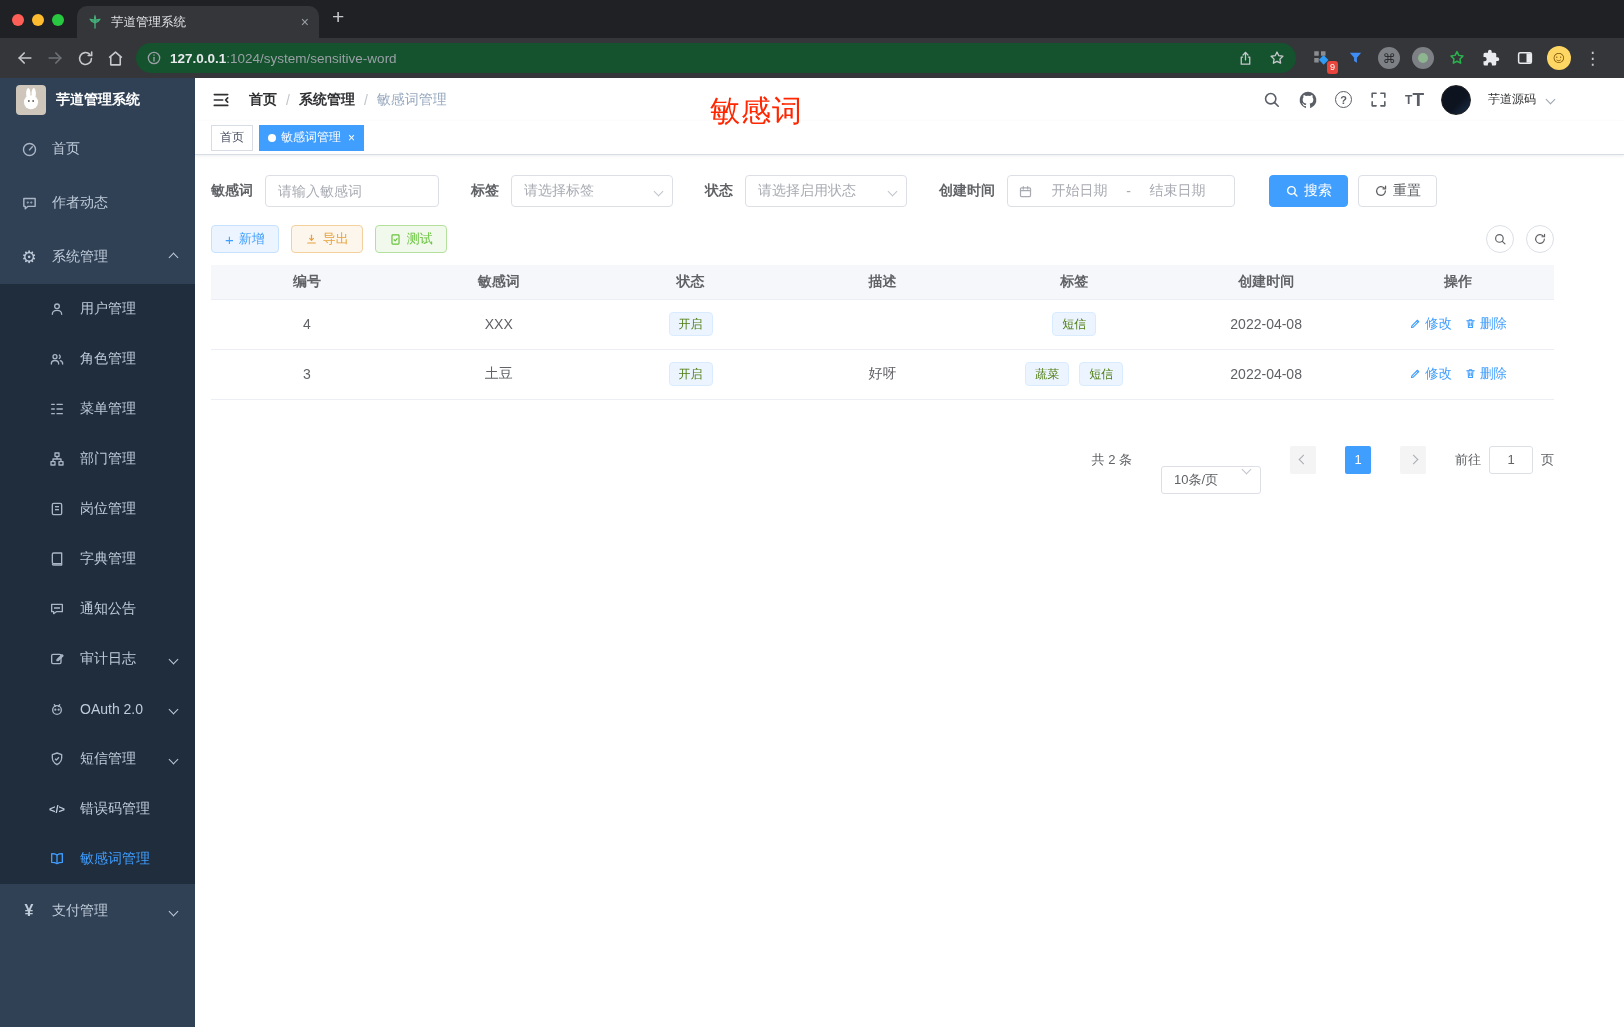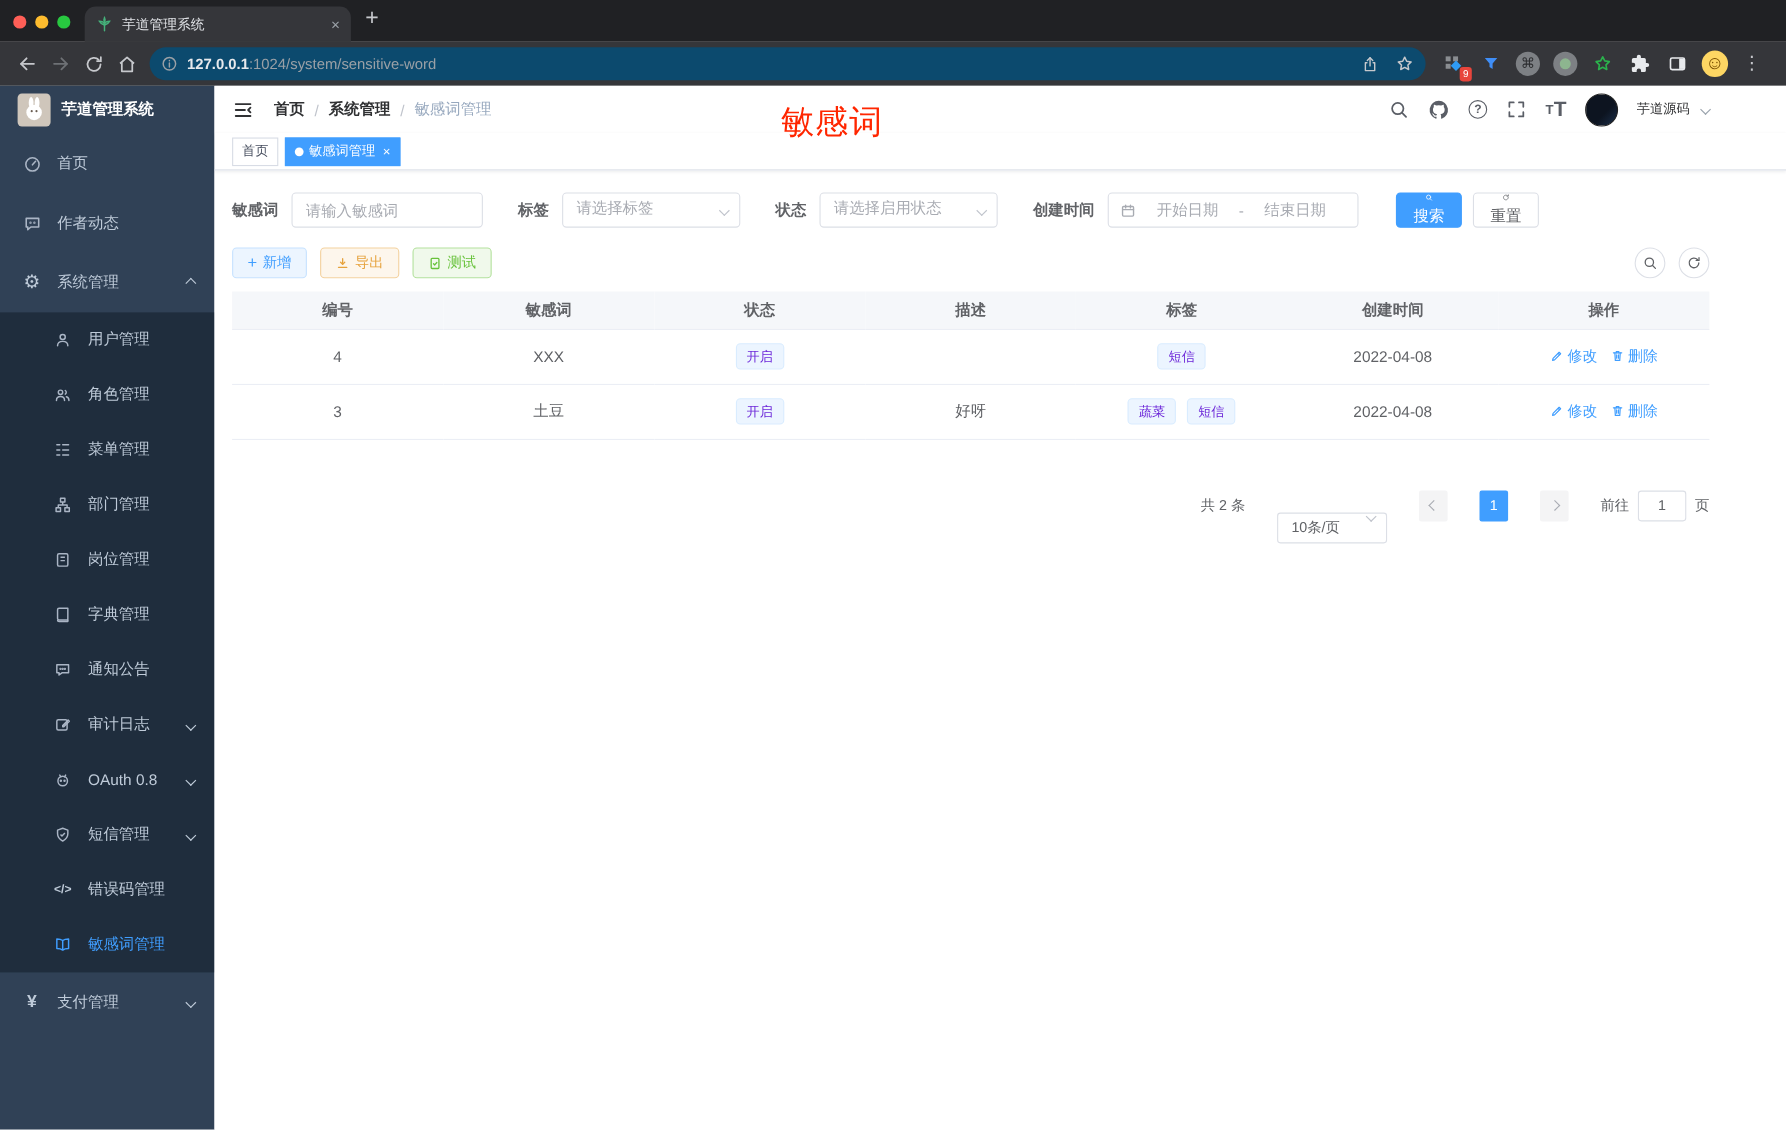--- a/index.html
+++ b/index.html
@@ -13,21 +13,21 @@
   .traffic span { width:12px; height:12px; border-radius:50%; display:block; }
   .tl-red { background:#ff5f57; } .tl-yellow { background:#febc2e; } .tl-green { background:#28c840; }
   .btab { position:absolute; left:77px; top:6px; width:242px; height:32px; background:#35363a; border-radius:10px 10px 0 0; display:flex; align-items:center; padding:0 10px; color:#dfe1e5; font-size:12.5px; gap:8px; }
   .btab-title { flex:1; white-space:nowrap; overflow:hidden; }
   .btab-close { color:#9aa0a6; font-size:14px; cursor:pointer; }
   .newtab { position:absolute; left:332px; top:5px; color:#c6c8cc; font-size:21px; font-weight:300; }
 
   .btoolbar { position:absolute; top:38px; left:0; width:1624px; height:40px; background:#35363a; display:flex; align-items:center; padding:0 10px; color:#c6c8cc; }
   .nav-ic { width:30px; height:30px; display:flex; align-items:center; justify-content:center; color:#c6c8cc; }
   .nav-ic.dim { color:#6e7175; }
-  .addr { height:30px; flex:1; max-width:1160px; margin-left:6px; background:#0c4a6e; border-radius:15px; display:flex; align-items:center; padding:0 4px 0 10px; color:#9aa0a6; font-size:13.5px; }
+  .addr { height:30px; flex:1; max-width:1160px; margin-left:6px; background:#14532d; border-radius:15px; display:flex; align-items:center; padding:0 4px 0 10px; color:#9aa0a6; font-size:13.5px; }
   .addr .host { color:#e8eaed; font-weight:bold; }
   .addr-right { margin-left:auto; display:flex; align-items:center; gap:2px; }
   .ext-row { display:flex; align-items:center; gap:8px; margin-left:12px; }
   .ext { width:26px; height:26px; display:flex; align-items:center; justify-content:center; position:relative; color:#c6c8cc; }
   .badge9 { position:absolute; right:-4px; bottom:-3px; background:#e8453c; color:#fff; font-size:9px; line-height:1; padding:2px 3px; border-radius:3px; }
   .circ-gray { width:22px; height:22px; border-radius:50%; background:#7d8084; color:#2c2d30; display:flex; align-items:center; justify-content:center; font-size:13px; }
   .greendot { width:10px; height:10px; border-radius:50%; background:#8db58f; }
   .smiley { width:24px; height:24px; border-radius:50%; background:#fdd663; color:#7a4f01; display:flex; align-items:center; justify-content:center; font-size:17px; }
   .dots { font-size:17px; color:#c6c8cc; letter-spacing:0; margin-left:4px; }
 
@@ -82,40 +82,40 @@
   .fgroup { display:flex; align-items:center; margin-right:32px; }
   .flabel { color:#606266; font-weight:600; margin-right:12px; white-space:nowrap; }
   .inp-wrap { position:relative; display:flex; align-items:center; }
   .inp { height:32px; border:1px solid #dcdfe6; border-radius:4px; padding:0 12px; font-size:14px; color:#606266; outline:none; background:#fff; font-family:inherit; }
   .inp::placeholder { color:#a8abb2; }
   .w-kw { width:174px; }
   .w-sel { width:162px; padding-right:28px;font-family:Liberation Serif, serif; }
   .sel-arrow { position:absolute; right:11px; color:#c0c4cc; pointer-events:none; }
   .date-box { width:228px; height:32px; border:1px solid #dcdfe6; border-radius:4px; display:flex; align-items:center; padding:0 10px; color:#a8abb2; gap:0; font-size:14px; }
   .date-box .dph { flex:1; text-align:center; }
-  .btn { height:32px; border-radius:4px; display:inline-flex; align-items:center; gap:5px; padding:0 15px; font-size:14px; cursor:pointer; border:1px solid #dcdfe6; background:#fff; color:#606266; font-family:inherit;flex-direction:column; }
+  .btn { height:32px; border-radius:4px; display:inline-flex; align-items:center; gap:5px; padding:0 15px; font-size:14px; cursor:pointer; border:1px solid #dcdfe6; background:#fff; color:#606266; font-family:inherit; }
   .btn-primary { background:#409eff; border-color:#409eff; color:#fff; }
   .btn-search { margin-left:2px; }
   .btn-reset { margin-left:10px; }
 
   
   .btns-row { display:flex; align-items:center; margin-bottom:12px; }
   .btn-plain { height:28px; padding:0 13px; font-size:13px; border-radius:4px; display:inline-flex; align-items:center; gap:5px; margin-right:12px; cursor:pointer; font-family:inherit; }
   .bp-blue { background:#ecf5ff; border:1px solid #c6e2ff; color:#409eff; }
   .bp-orange { background:#fdf6ec; border:1px solid #f3d19e; color:#e6a23c; }
   .bp-green { background:#f0f9eb; border:1px solid #b3e19d; color:#67c23a; }
   .right-circles { margin-left:auto; display:flex; gap:12px; }
   .circle-btn { width:28px; height:28px; border-radius:50%; border:1px solid #dcdfe6; background:#fff; color:#606266; display:flex; align-items:center; justify-content:center; cursor:pointer; }
 
   
   table { width:100%; border-collapse:collapse; table-layout:fixed; }
   thead th { background:#f5f7fa; color:#606266; font-size:14px; font-weight:600; height:34px; text-align:center; }
   tbody td { height:50px; text-align:center; color:#606266; font-size:14px; border-bottom:1px solid #ebeef5; }
   thead tr { border-bottom:1px solid #ebeef5; }
-  .el-tag { display:inline-block; height:24px; line-height:22px; padding:0 9px; background:#ecf5ff; border:1px solid #d9ecff; color:#6d28d9; border-radius:4px; font-size:12px; margin:0 3px; }
+  .el-tag { display:inline-block; height:24px; line-height:22px; padding:0 9px; background:#ecf5ff; border:1px solid #d9ecff; color:#4d7c0f; border-radius:4px; font-size:12px; margin:0 3px; }
   .op-link { color:#409eff; font-size:13.5px; display:inline-flex; align-items:center; gap:3px; cursor:pointer; margin:0 6px; }
 
   
   .pagination { display:flex; align-items:center; justify-content:flex-end; margin-top:26px; gap:29px; color:#606266; font-size:13px; }
   .pg-sel { position:relative; display:flex; align-items:flex-start;margin-top:40px; }
   .pg-sel .inp { width:100px; height:28px; font-size:13px; padding-right:24px; border-radius:3px; }
   .pg-btn { width:26px; height:28px; background:#f4f4f5; border:none; border-radius:2px; display:flex; align-items:center; justify-content:center; color:#a8abb2; cursor:pointer; }
   .pg-page { width:26px; height:28px; background:#409eff; color:#fff; border-radius:2px; display:flex; align-items:center; justify-content:center; font-size:13px; cursor:pointer; }
   .pg-goto { display:flex; align-items:center; gap:8px; }
   .pg-goto .inp { width:44px; height:28px; text-align:center; padding:0 4px; border-radius:3px; font-size:13px; }
@@ -366,21 +366,21 @@
       </div>
       <div class="mi sub">
         <span class="mi-ic">
           <svg width="16" height="16" viewBox="0 0 24 24" fill="none" stroke="currentColor" stroke-width="2" stroke-linecap="round">
               <circle cx="12" cy="13.5" r="6.5"></circle>
               <circle cx="9.5" cy="13" r=".7" fill="currentColor"></circle>
               <circle cx="14.5" cy="13" r=".7" fill="currentColor"></circle>
               <path d="M8 5.5L9.5 8M16 5.5L14.5 8"></path>
             </svg>
         </span>
-        <span>OAuth 0.8</span>
+        <span>OAuth 2.0</span>
         <span class="arrow chev"></span>
       </div>
       <div class="mi sub">
         <span class="mi-ic">
           <svg width="16" height="16" viewBox="0 0 24 24" fill="none" stroke="currentColor" stroke-width="2" stroke-linejoin="round">
               <path d="M12 3l7 2.5v5c0 4.3-2.8 7.6-7 10-4.2-2.4-7-5.7-7-10v-5z"></path>
               <path d="M9 11.5l2 2 4-4"></path>
             </svg>
         </span>
         <span>短信管理</span>

